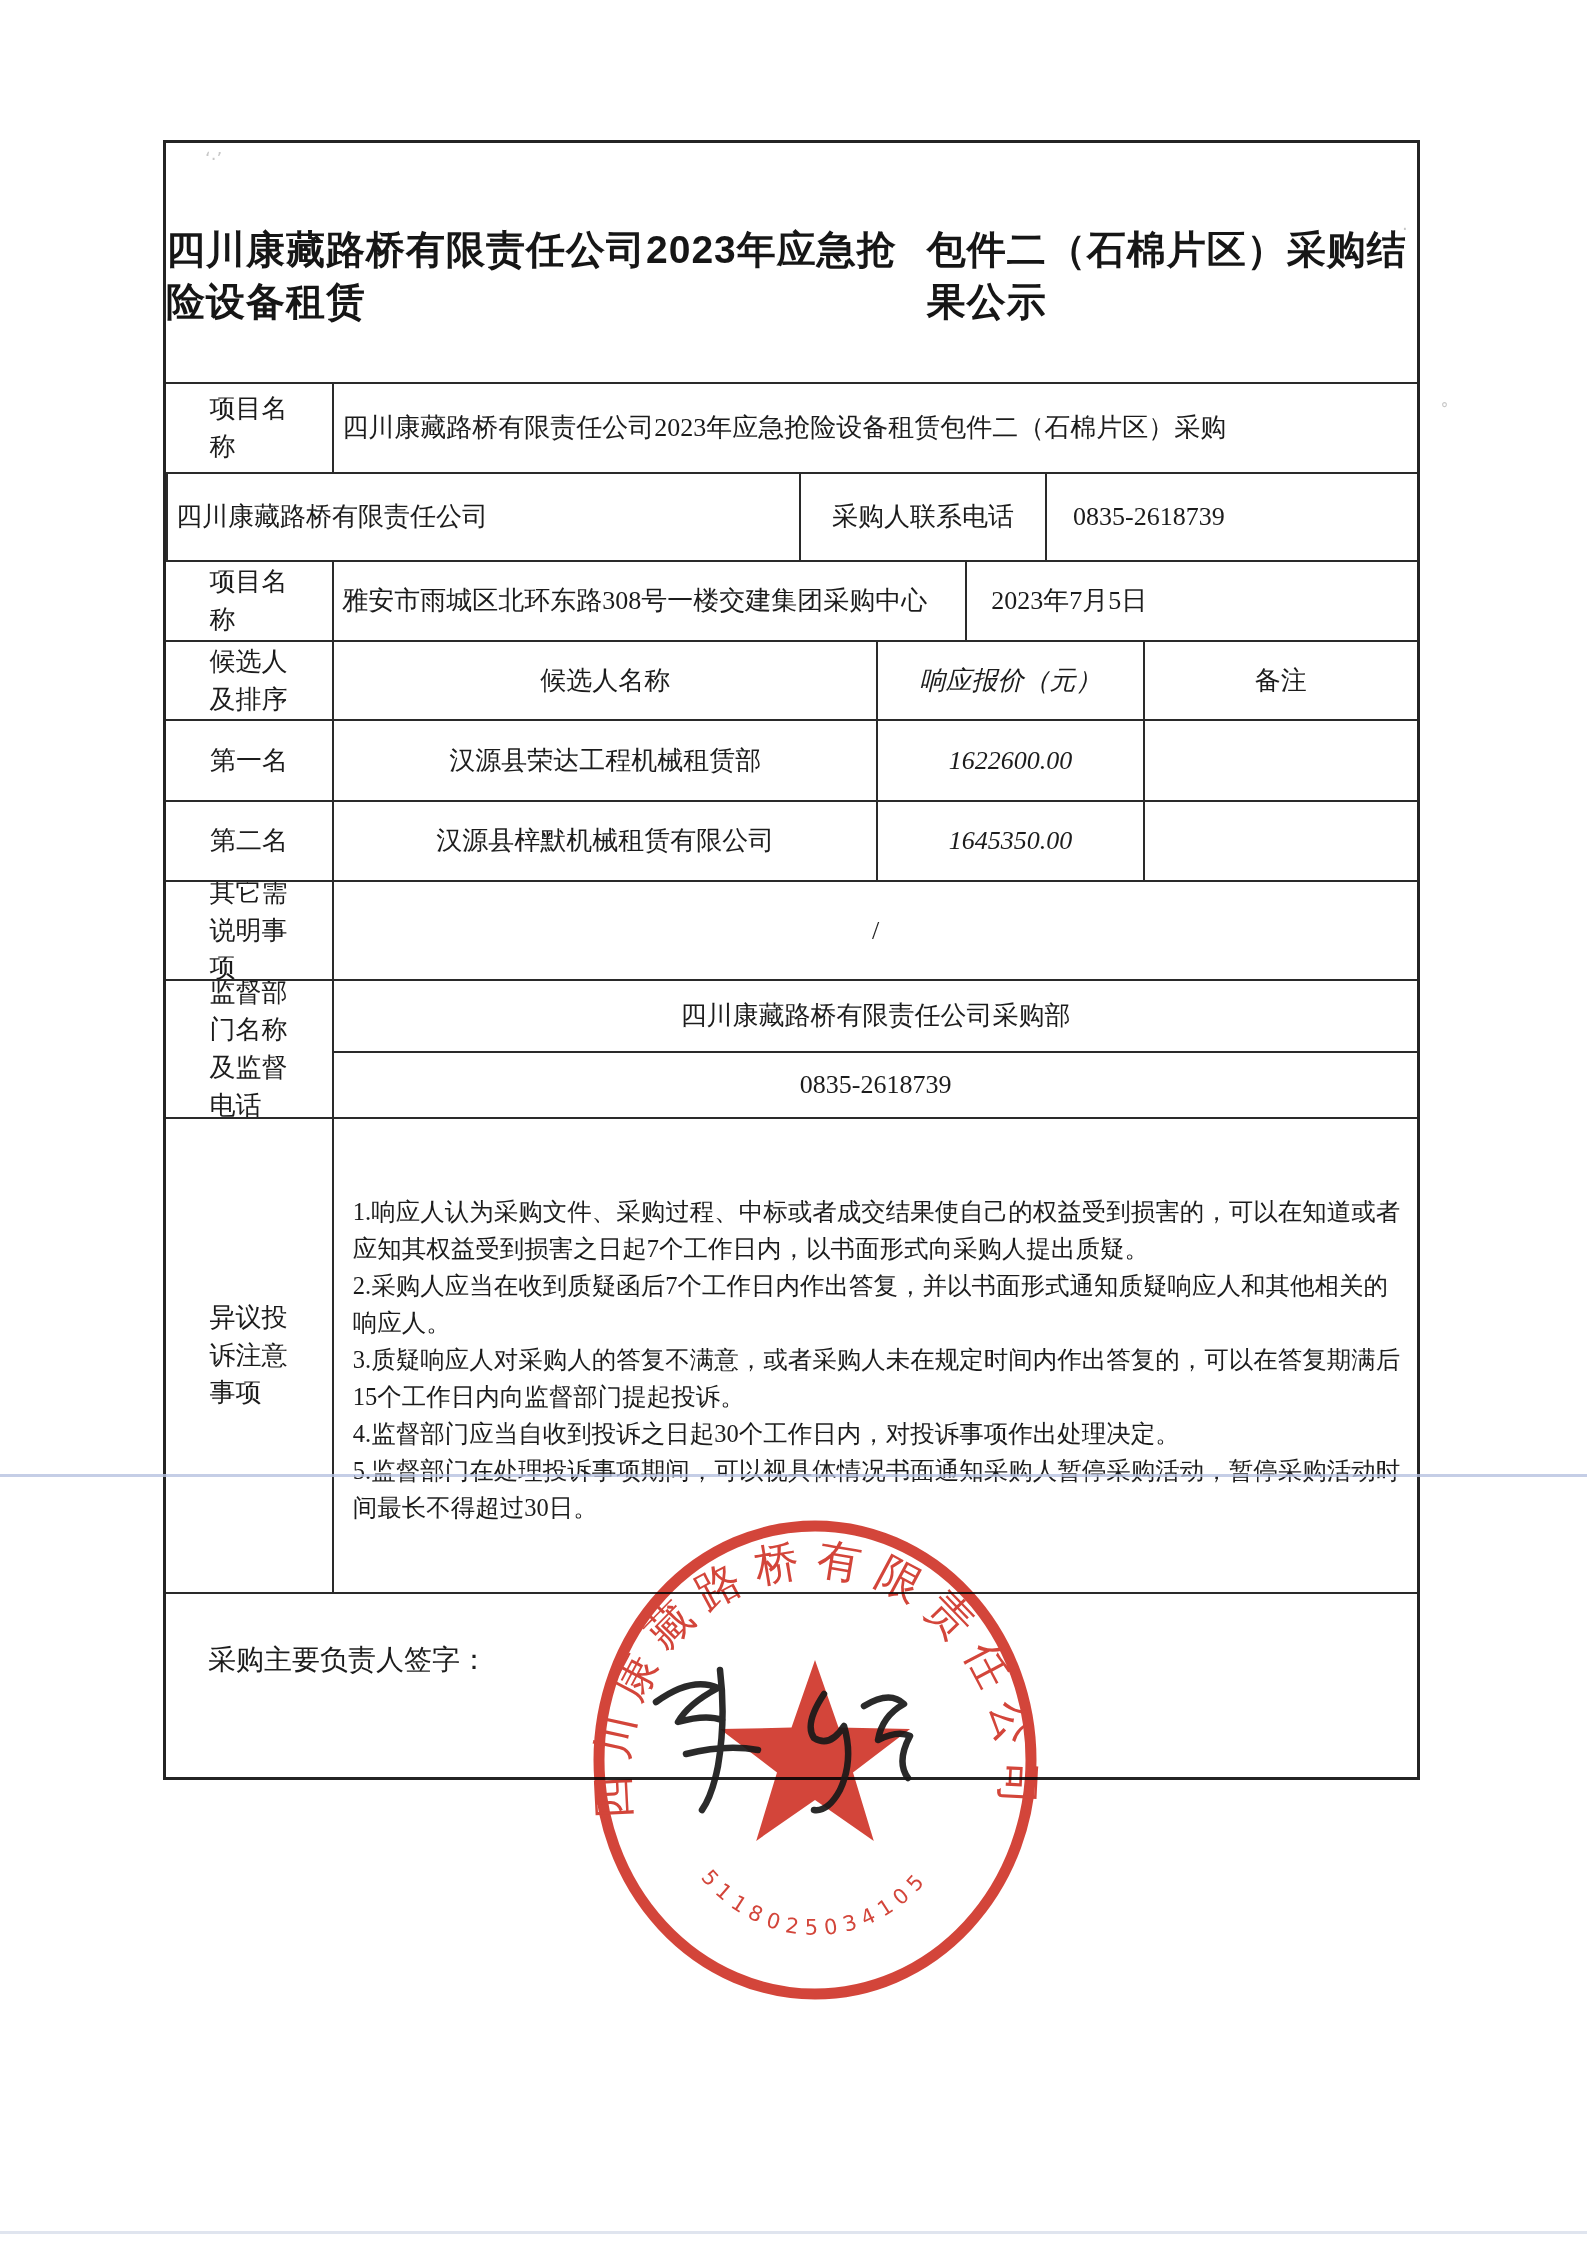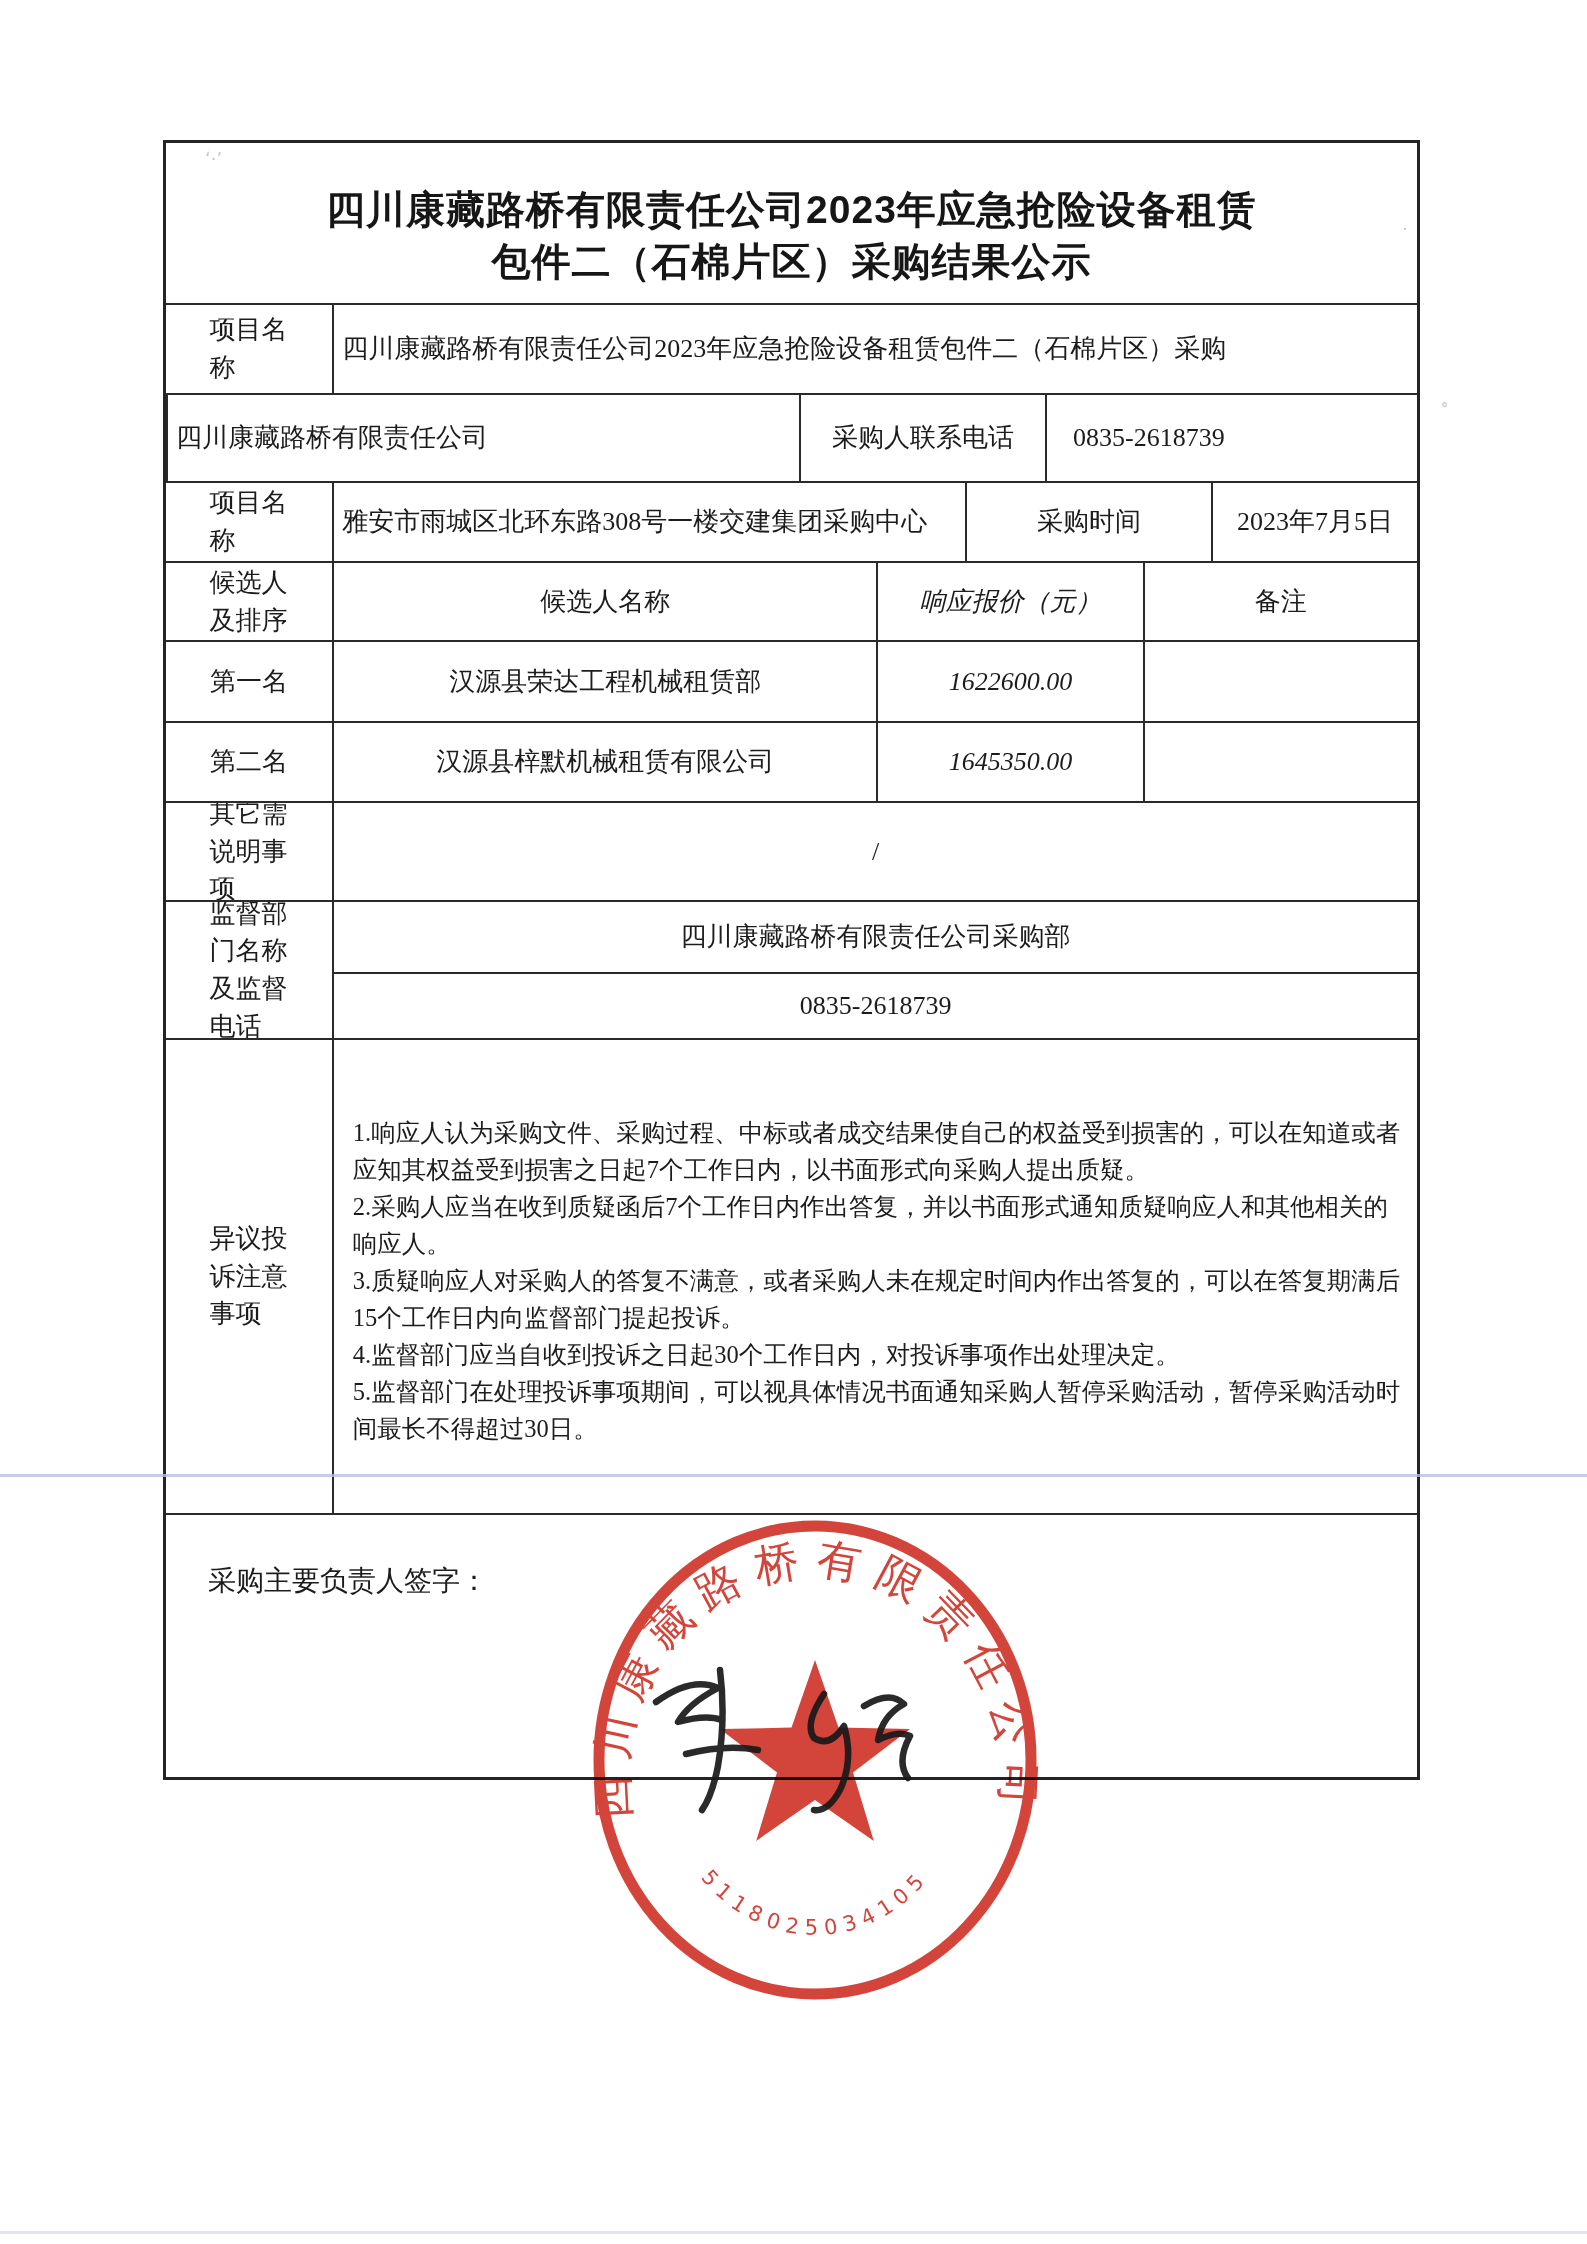--- a/index.html
+++ b/index.html
@@ -21,21 +21,21 @@
   .cell{
     box-sizing:border-box;border-left:2px solid #2a2a2a;
     display:flex;align-items:center;justify-content:center;
     font-size:26px;line-height:1.45;text-align:center;
     padding:4px 8px;overflow:hidden;
   }
   .cell.nol{border-left:none;}
   .cell.left{justify-content:flex-start;text-align:left;}
   .labelwrap{display:block;width:3.05em;text-align:left;margin:0 auto;}
   .titlebox{
-    height:160px;display:flex;flex-direction:column;align-items:center;justify-content:center;
+    height:239px;display:flex;flex-direction:row;align-items:center;justify-content:center;
     padding-top:26px;box-sizing:border-box;
   }
   .titleline{
     font-family:"Liberation Sans", sans-serif;
     font-weight:bold;font-size:39px;line-height:52px;letter-spacing:1px;color:#161616;
   }
   
   .c-label{width:13.28%;}
   .c-info-val{width:50.6%;}
   .c-info-lab2{width:19.65%;}
@@ -82,21 +82,20 @@
       <div class="cell left c-info-val">四川康藏路桥有限责任公司</div>
       <div class="cell c-info-lab2">采购人联系电话</div>
       <div class="cell c-info-val2">0835-2618739</div>
     </div>
 
     <div class="trow" style="height:80px;">
       <div class="cell nol c-label">
           <span class="labelwrap">项目名称</span>
         </div>
       <div class="cell left c-info-val">雅安市雨城区北环东路308号一楼交建集团采购中心</div>
-      <div class="cell c-info-lab2">采购时间</div>
       <div class="cell c-info-val2">2023年7月5日</div>
     </div>
 
 
     <div class="trow" style="height:79px;">
       <div class="cell nol c-label">
           <span class="labelwrap">候选人及排序</span>
         </div>
       <div class="cell c-cand-name">候选人名称</div>
       <div class="cell c-cand-price">响应报价（元）</div>

